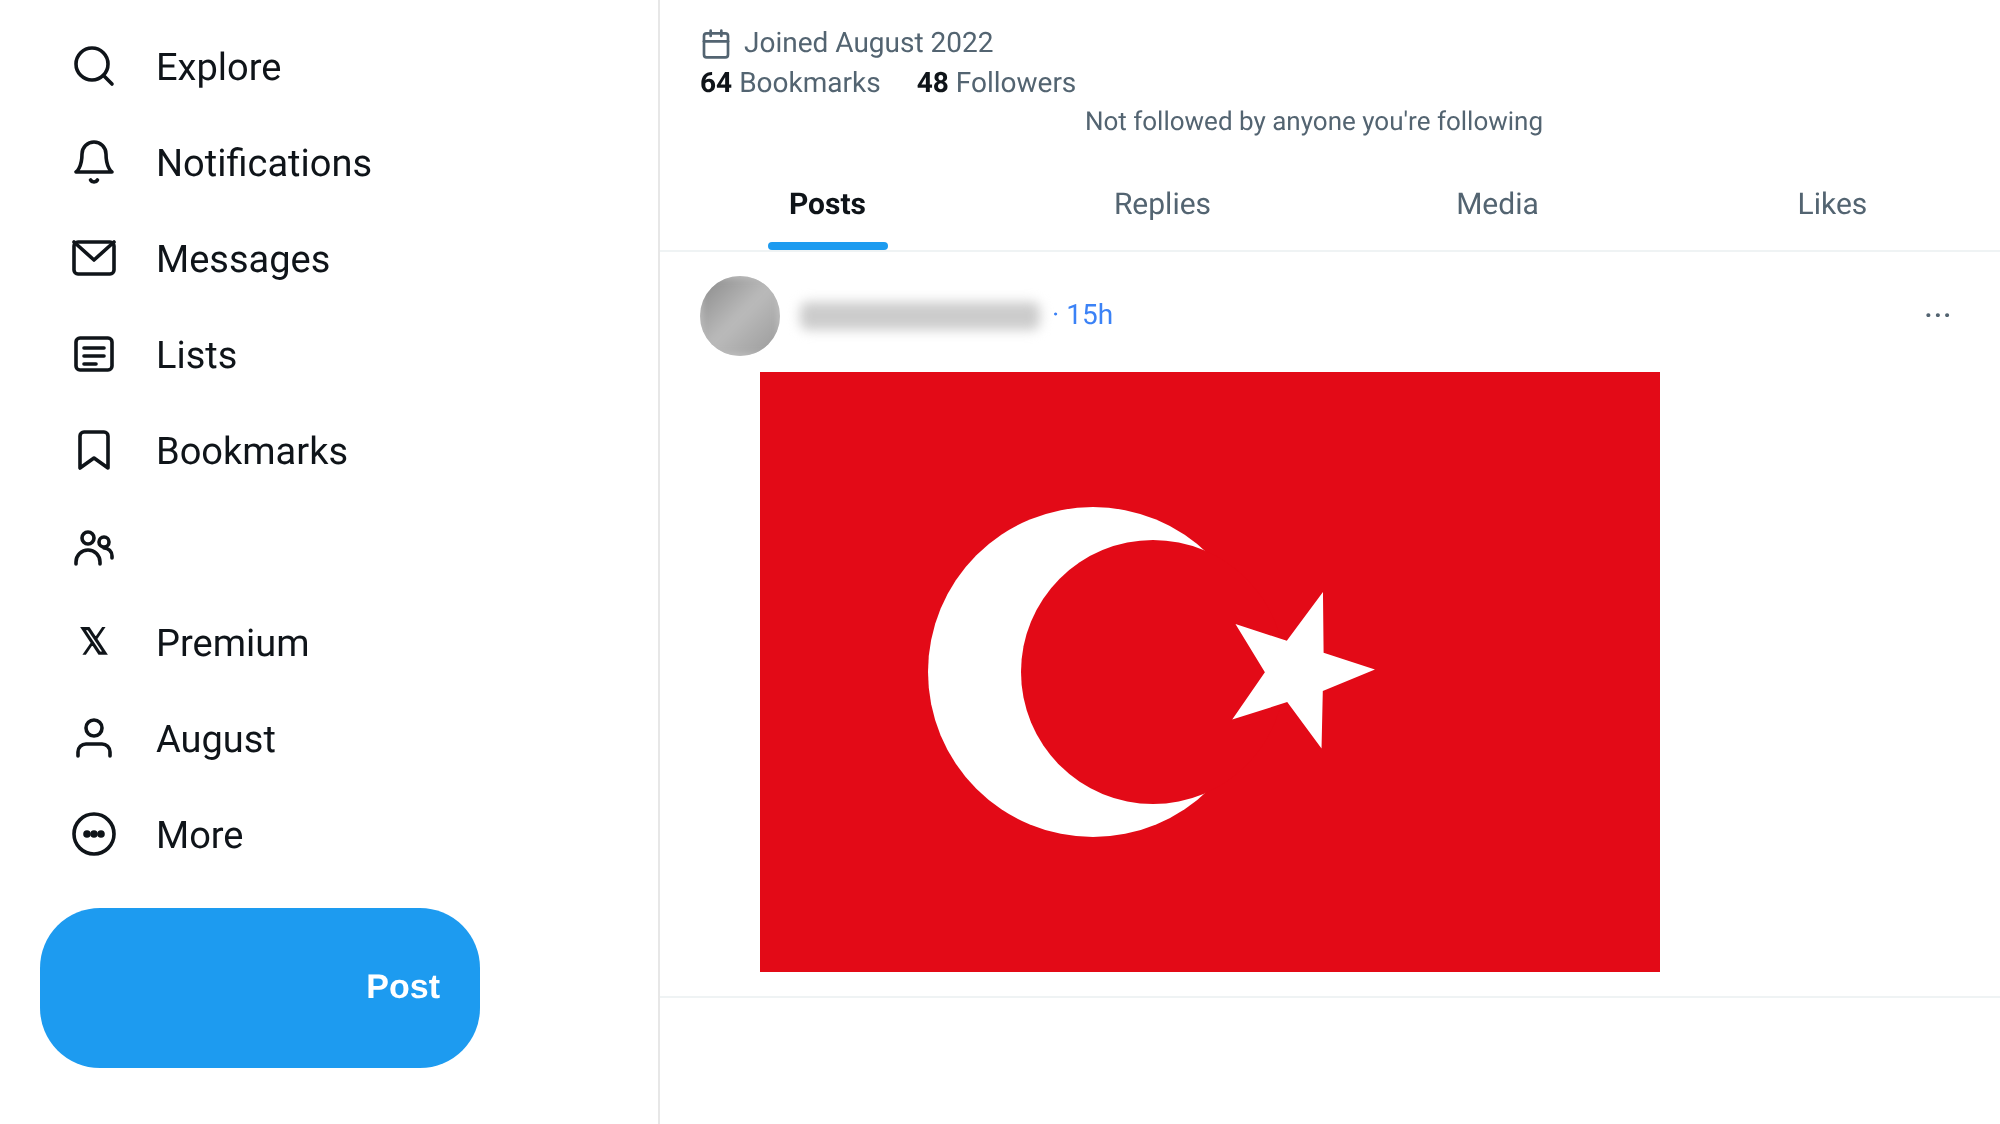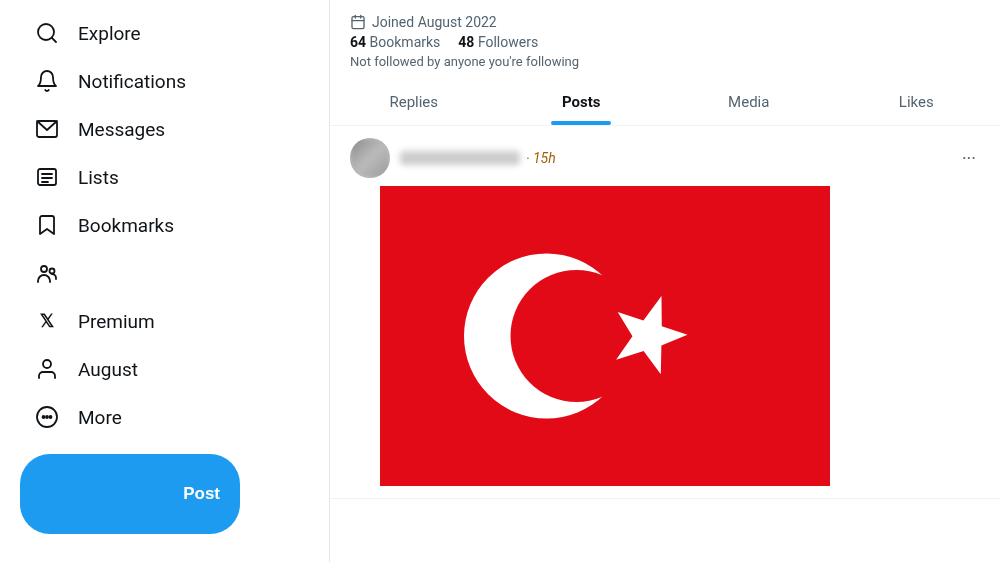--- a/index.html
+++ b/index.html
@@ -73,20 +73,21 @@
     
     .main {
       flex: 1;
       padding: 0;
       overflow-y: auto;
       background: #fff;
     }
 
     .profile-header {
       padding: 14px 36px 0 20px;
+      text-align: center;
     }
 
     .profile-meta {
       display: flex;
       align-items: center;
       gap: 6px;
       color: #536471;
       font-size: 14px;
       margin-bottom: 4px;
     }
@@ -199,22 +200,21 @@
     .post-username-blur {
       width: 120px;
       height: 14px;
       background: #ccc;
       border-radius: 4px;
       filter: blur(3px);
     }
 
     .post-time {
       font-size: 14px;
-      color: #a16207;
-      font-style: italic;
+      color: #3b82f6;
     }
 
     .post-more {
       color: #536471;
       font-size: 18px;
       cursor: pointer;
       padding: 4px;
     }
 
     
@@ -366,25 +366,25 @@
         <strong>48</strong>
         <span>Followers</span>
       </span>
     </div>
 
     <div class="not-followed">Not followed by anyone you're following</div>
 
   </div>
 
   <div class="tabs">
+    <div class="tab active">
+      <span>Posts</span>
+    </div>
     <div class="tab">
       <span>Replies</span>
-    </div>
-    <div class="tab active">
-      <span>Posts</span>
     </div>
     <div class="tab">
       <span>Media</span>
     </div>
     <div class="tab">
       <span>Likes</span>
     </div>
   </div>
 
   <div class="post-item">

